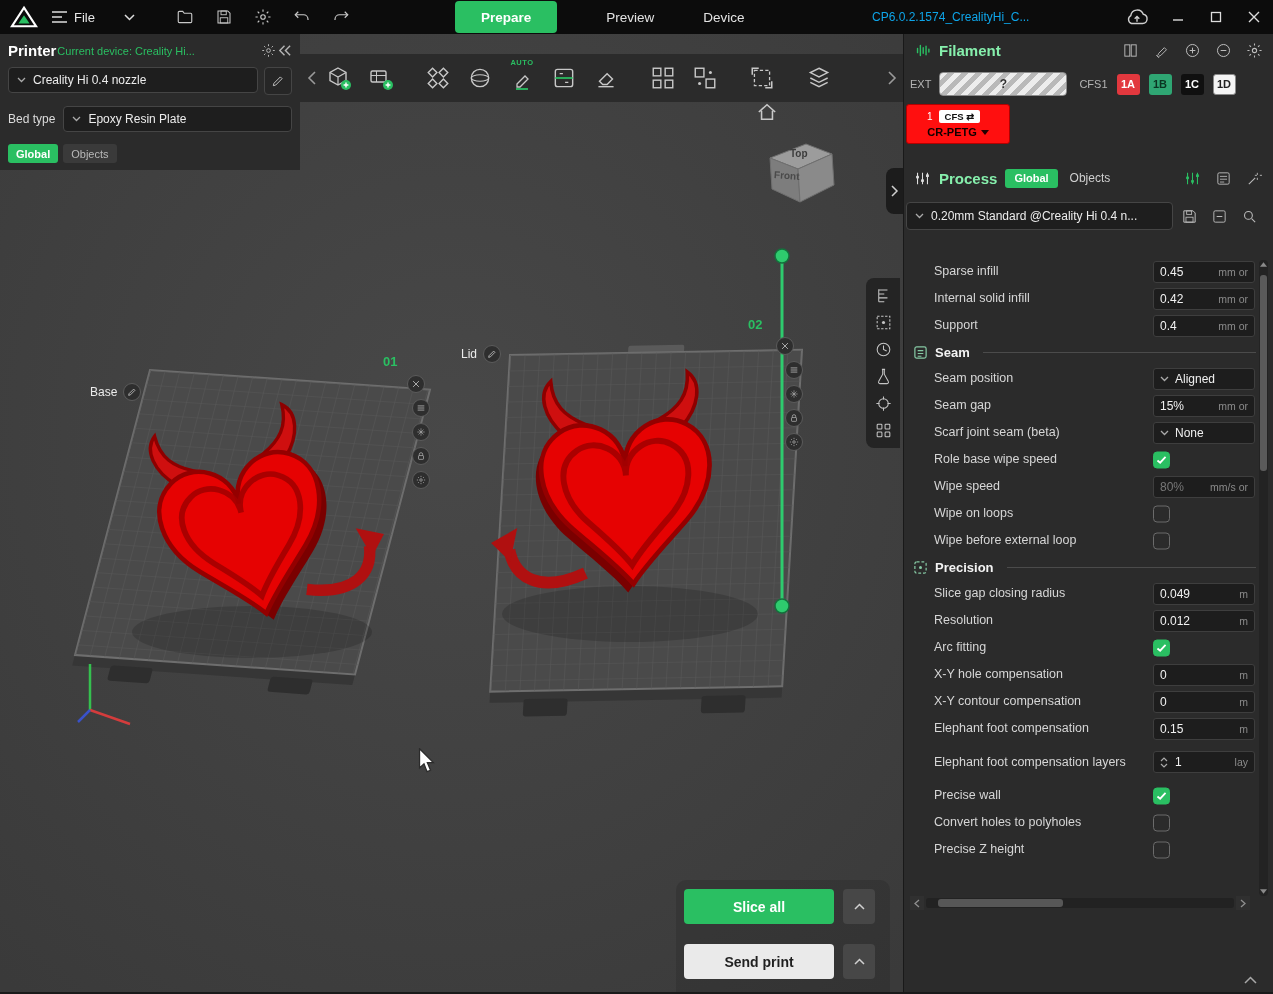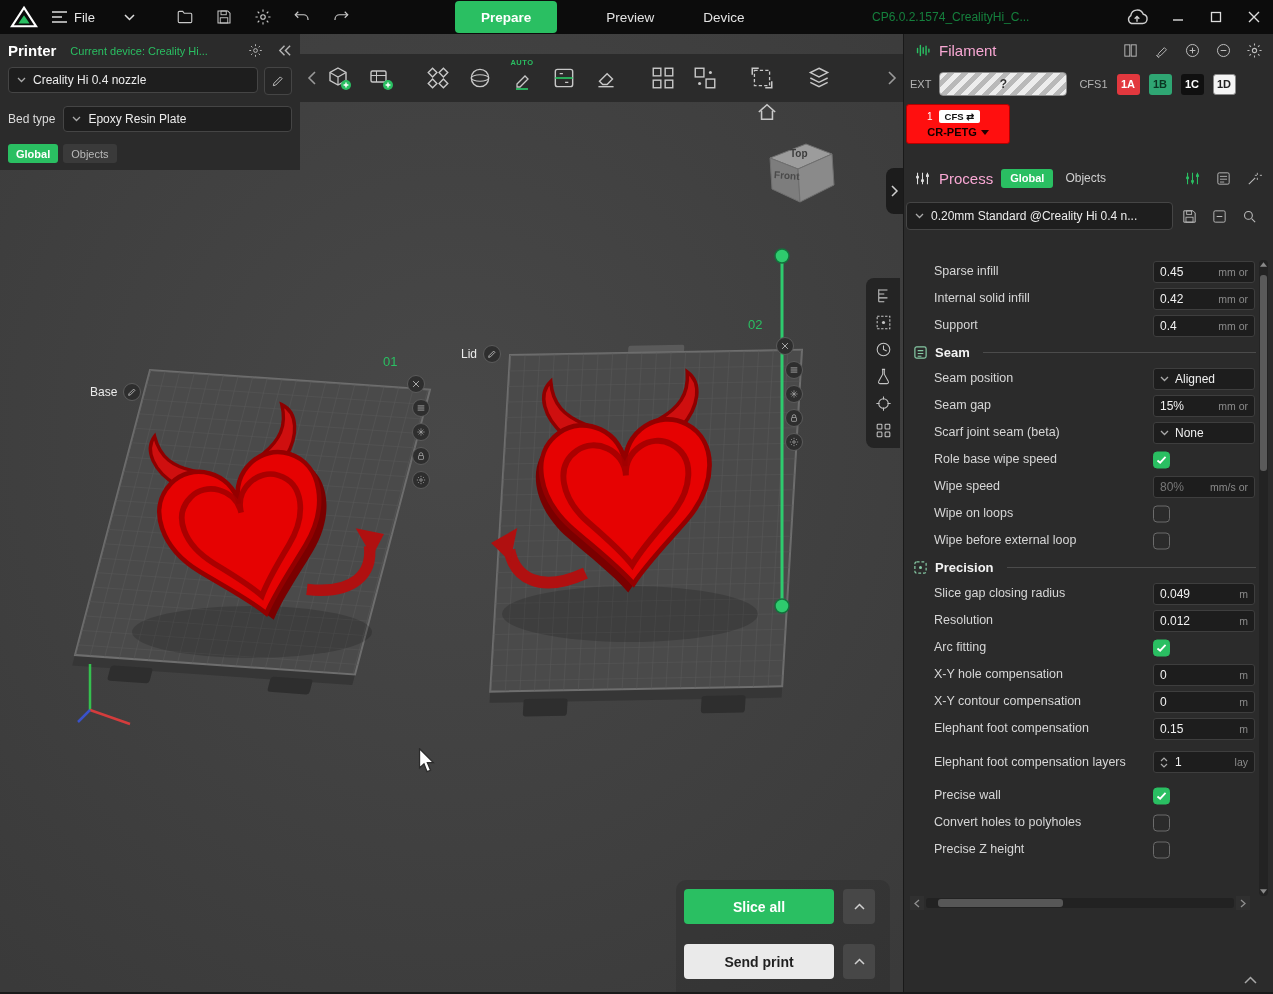--- a/index.html
+++ b/index.html
@@ -8,56 +8,56 @@
   
   #topbar{position:absolute;left:0;top:0;width:1273px;height:34px;background:#0c0c0c;z-index:50;}
   #logo{position:absolute;left:10px;top:5px;}
   #filemenu{position:absolute;left:52px;top:0;height:34px;display:flex;align-items:center;gap:7px;color:#e8e8e8;}
   #filemenu .fm-chev{margin-left:22px}
   #quickicons{position:absolute;left:176px;top:0;height:34px;display:flex;align-items:center;gap:21px;color:#c9c9c9;}
   .qicon svg{width:18px;height:18px}
   #modetabs{position:absolute;left:455px;top:0;height:34px;display:flex;align-items:center;gap:49px;}
   .tab{color:#e3e3e3;font-size:13.5px;cursor:default}
   .tab.active{background:var(--green);color:#fff;font-weight:bold;height:32px;display:flex;align-items:center;padding:0 26px;border-radius:4px;}
-  #wintitle{position:absolute;left:872px;top:0;height:34px;display:flex;align-items:center;color:#15803d;font-size:12px;}
+  #wintitle{position:absolute;left:872px;top:0;height:34px;display:flex;align-items:center;color:#0ea5e9;font-size:12px;}
   #cloud{position:absolute;left:1124px;top:7px}
   #winctrl{position:absolute;right:0;top:0;height:34px;display:flex;}
   .wbtn{width:38px;height:34px;display:flex;align-items:center;justify-content:center;color:#ddd}
   
   #viewport{position:absolute;left:0;top:34px;width:903px;height:960px;overflow:hidden;}
   #scene{position:absolute;left:0;top:0;}
   
   #vtoolbar{position:absolute;left:300px;top:0;width:603px;height:48px;background:#2b2b2b;display:flex;align-items:center;padding:0 4px;z-index:10;box-sizing:border-box;margin-top:20px;}
   .tb-btn{position:relative;width:42px;height:42px;display:flex;align-items:center;justify-content:center;color:#c8c8c8;border-radius:6px;flex:0 0 auto;}
   .tb-btn svg{width:26px;height:26px}
   .tb-btn.g{margin-left:15px}
   .auto-lbl{position:absolute;top:1px;left:0;right:0;text-align:center;font-size:7.5px;font-weight:bold;color:var(--green);letter-spacing:.5px}
   .tb-edge{width:14px;height:42px;display:flex;align-items:center;justify-content:center;color:#9a9a9a}
   .tb-edge svg{width:9px;height:14px}
   
   #printerpanel{position:absolute;left:0;top:0;width:300px;height:136px;background:#2b2b2b;z-index:20;box-sizing:border-box;padding:8px;}
-  #pp-head{display:flex;align-items:center;gap:14px;}
+  #pp-head{display:flex;align-items:center;gap:1px;}
   #pp-title{font-size:15px;font-weight:bold;color:#fff}
   #pp-device{font-size:11px;color:var(--green);flex:1;white-space:nowrap;overflow:hidden}
   .ppicon{color:#b5b5b5}.ppicon svg{width:15px;height:15px}
   .pselect{height:26px;background:#1e1e1e;border:1px solid #454545;border-radius:4px;display:flex;align-items:center;gap:7px;padding:0 8px;font-size:12px;color:#ececec;box-sizing:border-box}
   .pselect svg{width:9px;height:6px;flex:0 0 auto}
   #pp-row2{display:flex;gap:6px;margin-top:8px}
   #pp-row2 .pselect{flex:1}
   .sqbtn{width:26px;height:26px;border:1px solid #454545;border-radius:4px;display:flex;align-items:center;justify-content:center;color:#c9c9c9;background:#262626}
   .sqbtn svg{width:14px;height:14px}
   #pp-row3{display:flex;align-items:center;gap:8px;margin-top:11px}
   #pp-row3 .blabel{font-size:12px;color:#dcdcdc;white-space:nowrap}
   #pp-row4{display:flex;gap:5px;margin-top:12px}
   .minitab{height:19px;display:flex;align-items:center;padding:0 8px;border-radius:3px;font-size:11px;}
   .minitab.on{background:var(--green);color:#fff;font-weight:bold}
   .minitab.off{background:#3a3a3a;color:#b9b9b9}
   
   .plate-name{position:absolute;display:flex;align-items:center;gap:6px;color:#ececec;font-size:12px;z-index:5}
-  .plate-num{position:absolute;color:var(--green);font-weight:normal;font-size:13px;z-index:5}
+  .plate-num{position:absolute;color:var(--green);font-weight:bold;font-size:13px;z-index:5}
   .circle-btn{width:18px;height:18px;border-radius:50%;background:#2e2e2e;border:1px solid #5b5b5b;color:#c3c3c3;display:flex;align-items:center;justify-content:center;box-sizing:border-box}
   .circle-btn svg{width:10px;height:10px}
   .pbtn-col{position:absolute;display:flex;flex-direction:column;gap:6px;z-index:5}
   .pclose{position:absolute;z-index:5}
   
   #sidetoolbar{position:absolute;left:866px;top:244px;width:34px;background:#242424;border-radius:8px 0 0 8px;display:flex;flex-direction:column;align-items:center;padding:8px 0;gap:8px;z-index:6}
   #sidetoolbar .hicon{color:#c6c6c6}
   #sidetoolbar .hicon svg{width:19px;height:19px}
   #expandtab{position:absolute;left:886px;top:134px;width:17px;height:46px;background:#1c1c1c;border-radius:8px 0 0 8px;display:flex;align-items:center;justify-content:center;color:#cfcfcf;z-index:6}
   #expandtab svg{width:8px;height:12px}
@@ -72,21 +72,21 @@
   .btn-main{width:150px;height:35px;border-radius:4px;display:flex;align-items:center;justify-content:center;font-size:14px;font-weight:bold}
   .btn-green{background:var(--green);color:#fff}
   .btn-light{background:#eaeaea;color:#1f1f1f}
   .btn-caret{width:32px;height:35px;border-radius:4px;background:#474747;display:flex;align-items:center;justify-content:center;color:#d0d0d0}
   .btn-caret svg{width:11px;height:7px}
   
   #cursor{position:absolute;left:418px;top:714px;z-index:40;pointer-events:none}
   
   #rpanel{position:absolute;left:903px;top:34px;width:370px;height:960px;background:#2b2b2b;border-left:1px solid #191919;box-sizing:border-box;z-index:30}
   .rp-head{position:absolute;left:0;width:100%;height:32px;display:flex;align-items:center;padding:0 10px;box-sizing:border-box;gap:8px}
-  .rp-title{font-size:15px;font-weight:normal;color:#f9a8d4}
+  .rp-title{font-size:15px;font-weight:bold;color:#86efac}
   .hicons{display:flex;align-items:center;gap:14px;margin-left:auto;color:#bdbdbd}
   .hicon svg{width:17px;height:17px}
   .titleicon svg{width:17px;height:17px}
   #extrow{position:absolute;left:0;top:38px;width:100%;height:24px;display:flex;align-items:center;padding:0 6px;box-sizing:border-box}
   .dimlbl{font-size:11px;color:#b4b4b4}
   #extpill{width:126px;height:22px;margin-left:8px;border-radius:4px;border:1px solid #8b8b8b;background:repeating-linear-gradient(135deg,#ededed 0 5px,#b9b9b9 5px 10px);display:flex;align-items:center;justify-content:center;color:#333;font-weight:bold;font-size:12px}
   #cfslbl{margin-left:12px}
   .chip{min-width:23px;height:21px;border-radius:3px;display:flex;align-items:center;justify-content:center;font-size:11px;font-weight:bold;margin-left:9px;padding:0 2px;box-sizing:border-box}
   #filcard{position:absolute;left:2px;top:70px;width:104px;height:40px;border-radius:3px;border:1px solid #b30000;box-sizing:border-box}
   #filcard .row1{display:flex;align-items:center;height:19px;padding:2px 6px 0 20px;gap:6px}

